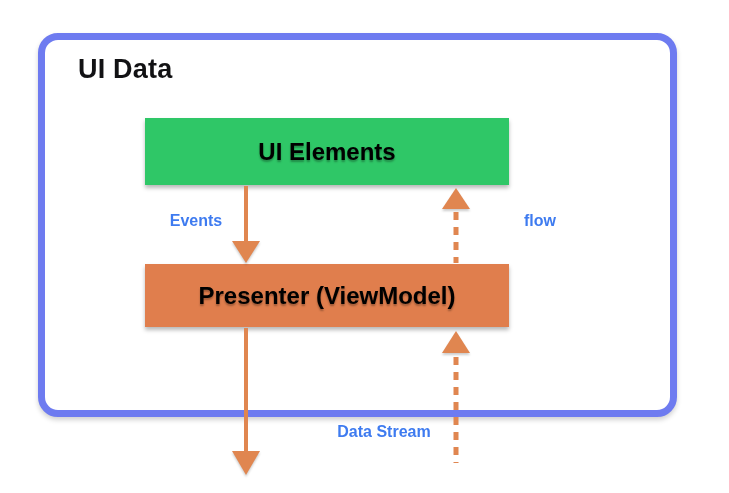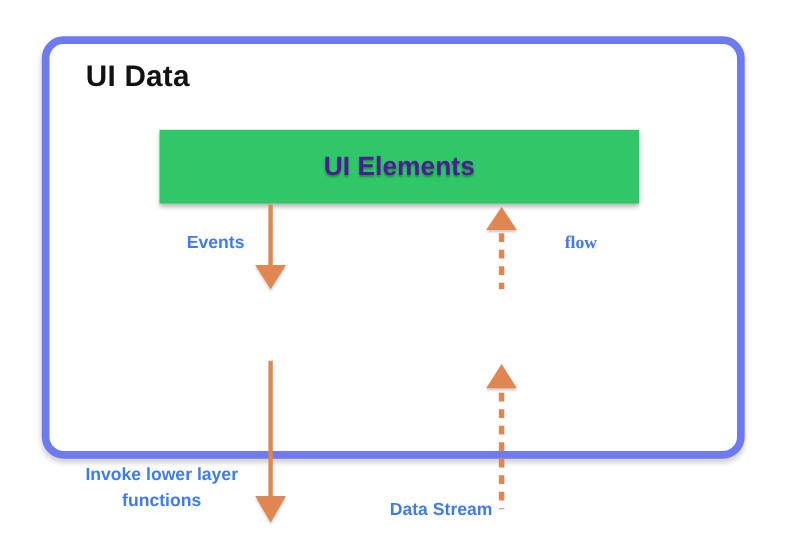--- a/index.html
+++ b/index.html
@@ -32,25 +32,25 @@
     left: 33px;
     top: 14px;
     font-size: 27px;
     font-weight: 700;
     letter-spacing: 0.2px;
     color: var(--title-black, #121214);
   }
   .box {
     position: absolute;
     left: 145px;
-    width: 436px;
+    width: 364px;
     display: flex;
     align-items: center;
     justify-content: center;
-    color: #4c1d95;
+    color: #000000;
     font-size: 24px;
     font-weight: 700;
     text-shadow: 0 2px 2px rgba(0,0,0,0.30);
     box-shadow: 0 3px 4px rgba(0,0,0,0.28);
   }
   .box.green {
     top: 118px;
     height: 67px;
     background: var(--box-green, #2FC767);
   }
@@ -80,37 +80,40 @@
   }
   .flow-label {
     position: absolute;
     color: var(--label-blue, #3E7BF0);
     font-size: 16px;
     font-weight: 700;
     text-align: center;
     line-height: 24px;
   }
   .label-events { left: 136px; top: 209px; width: 120px; }
-  .label-flow { left: 478px; top: 209px; width: 100px; font-family: Liberation Serif, serif; }
+  .label-flow { left: 490px; top: 209px; width: 100px; }
   .label-invoke { left: 56px; top: 420px; width: 182px; }
-  .label-datastream { left: 351px; top: 420px; width: 100px; margin-top: 32px; }
+  .label-datastream { left: 334px; top: 420px; width: 100px; }
 </style>
 </head>
 <body>
 
 <div class="canvas">
 
   <div class="frame">
     <div class="frame-title">UI Data</div>
   </div>
 
   <div class="box green">
     <span>UI Elements</span>
   </div>
 
+  <div class="box orange">
+    <span>Presenter (ViewModel)</span>
+  </div>
 
   <svg class="arrows" width="729" height="493" viewBox="0 0 729 493">
 
     <g>
       <line class="solid-line" x1="246" y1="186" x2="246" y2="243"></line>
       <polygon class="arrow-head" points="232,241 260,241 246,263"></polygon>
     </g>
 
     <g>
       <polygon class="arrow-head" points="456,188 442,209 470,209"></polygon>
@@ -125,17 +128,16 @@
     <g>
       <polygon class="arrow-head" points="456,331 442,353 470,353"></polygon>
       <line class="dashed-line" x1="456" y1="357" x2="456" y2="463"></line>
     </g>
   </svg>
 
   <div class="flow-label label-events">Events</div>
 
   <div class="flow-label label-flow">flow</div>
 
-  <div class="flow-label label-invoke">Invoke lower layer functions</div>
 
   <div class="flow-label label-datastream">Data Stream</div>
 
 </div>
 
 </body></html>

